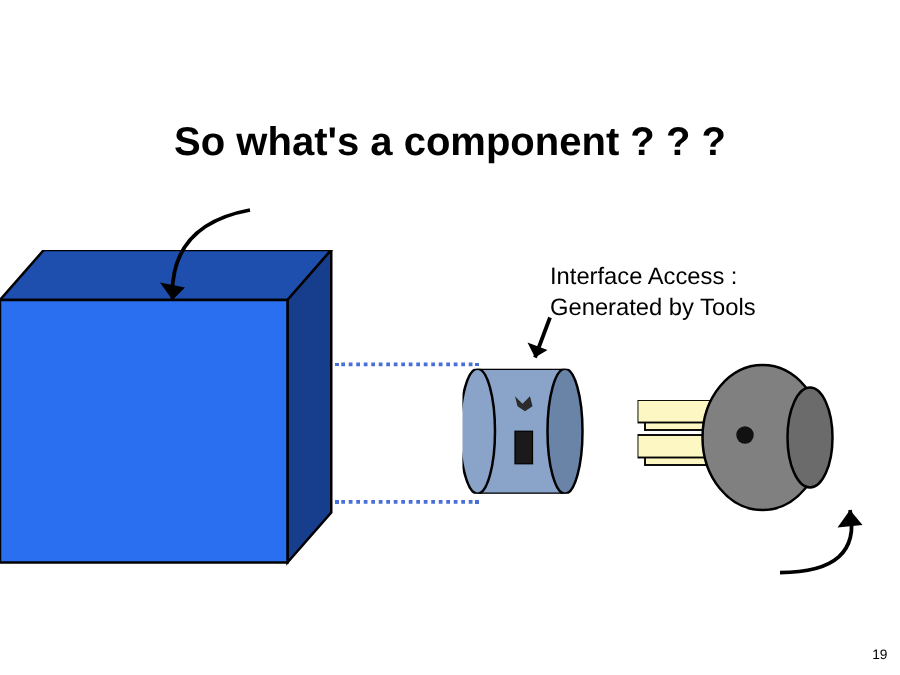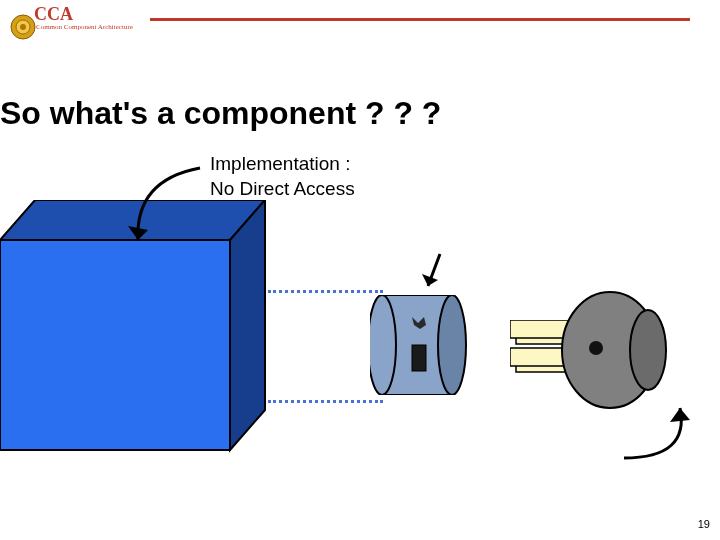--- a/index.html
+++ b/index.html
@@ -6,54 +6,42 @@
   html, body { width: 720px; height: 540px; font-family: Arial, Helvetica, sans-serif; background: #fff; color: #000; overflow: hidden; }
   .slide { position: relative; width: 720px; height: 540px; }
 
   
   .header { position: absolute; top: 8px; left: 0; right: 0; height: 34px; }
   .hdr-rule { position: absolute; left: 150px; right: 30px; top: 10px; height: 3px; background: #c0392b; }
   .logo { position: absolute; left: 10px; top: 6px; }
   .cca-text { font-family: "Times New Roman", serif; font-weight: bold; font-size: 18px; color: #c0392b; position: absolute; left: 34px; top: -4px; }
   .cca-sub { font-family: "Times New Roman", serif; font-size: 7px; color: #c0392b; position: absolute; left: 36px; top: 15px; white-space: nowrap; }
 
-  .title { position: absolute; top: 95px; width: 100%; font-weight: bold; font-size: 32px; }
+  .title { position: absolute; top: 95px; width: 100%; text-align: center; font-weight: bold; font-size: 32px; }
 
   .label { position: absolute; font-size: 19px; line-height: 1.3; }
   .l-impl { left: 210px; top: 152px; }
   .l-intf { left: 440px; top: 210px; }
   .l-conn { left: 440px; top: 452px; }
 
   .pagenum { position: absolute; right: 10px; bottom: 10px; font-size: 11px; }
 
   
   .dots-h { position: absolute; height: 0; border-top: 3px dotted #4a6fd8; }
   .dots-h.big { border-top-width: 4px; }
 </style>
 </head>
 <body>
 
 <div class="slide">
 
-  <div class="header">
-    <div class="hdr-rule"></div>
-    <div class="logo">
-      <svg width="26" height="26" viewBox="0 0 26 26">
-        <circle cx="13" cy="13" r="12" fill="#d4a017" stroke="#8a5a00" stroke-width="1"></circle>
-        <circle cx="13" cy="13" r="7" fill="#f2c84b" stroke="#8a5a00" stroke-width="0.8"></circle>
-        <circle cx="13" cy="13" r="3" fill="#b07400"></circle>
-      </svg>
-    </div>
-    <div class="cca-text">CCA</div>
-    <div class="cca-sub">Common Component Architecture</div>
-  </div>
 
   <div class="title">So what's a component ? ? ?</div>
 
-  <div class="label l-impl">Implementation :<br>No Direct Access</div>
+  <div class="label l-intf">Interface Access :<br>Generated by Tools</div>
 
   <svg style="position:absolute; left:0px; top:200px;" width="290" height="260" viewBox="0 0 290 260">
     <polygon points="0,40 230,40 265,0 35,0" fill="#1f4fae" stroke="#000" stroke-width="2"></polygon>
     <polygon points="230,40 265,0 265,210 230,250" fill="#173e8c" stroke="#000" stroke-width="2"></polygon>
     <rect x="0" y="40" width="230" height="210" fill="#2a6ff0" stroke="#000" stroke-width="2"></rect>
   </svg>
 
   <svg style="position:absolute; left:120px; top:160px;" width="120" height="100" viewBox="0 0 120 100">
     <path d="M80,8 Q15,20 18,80" fill="none" stroke="#000" stroke-width="3"></path>
     <polygon points="18,80 8,66 28,70" fill="#000"></polygon>

